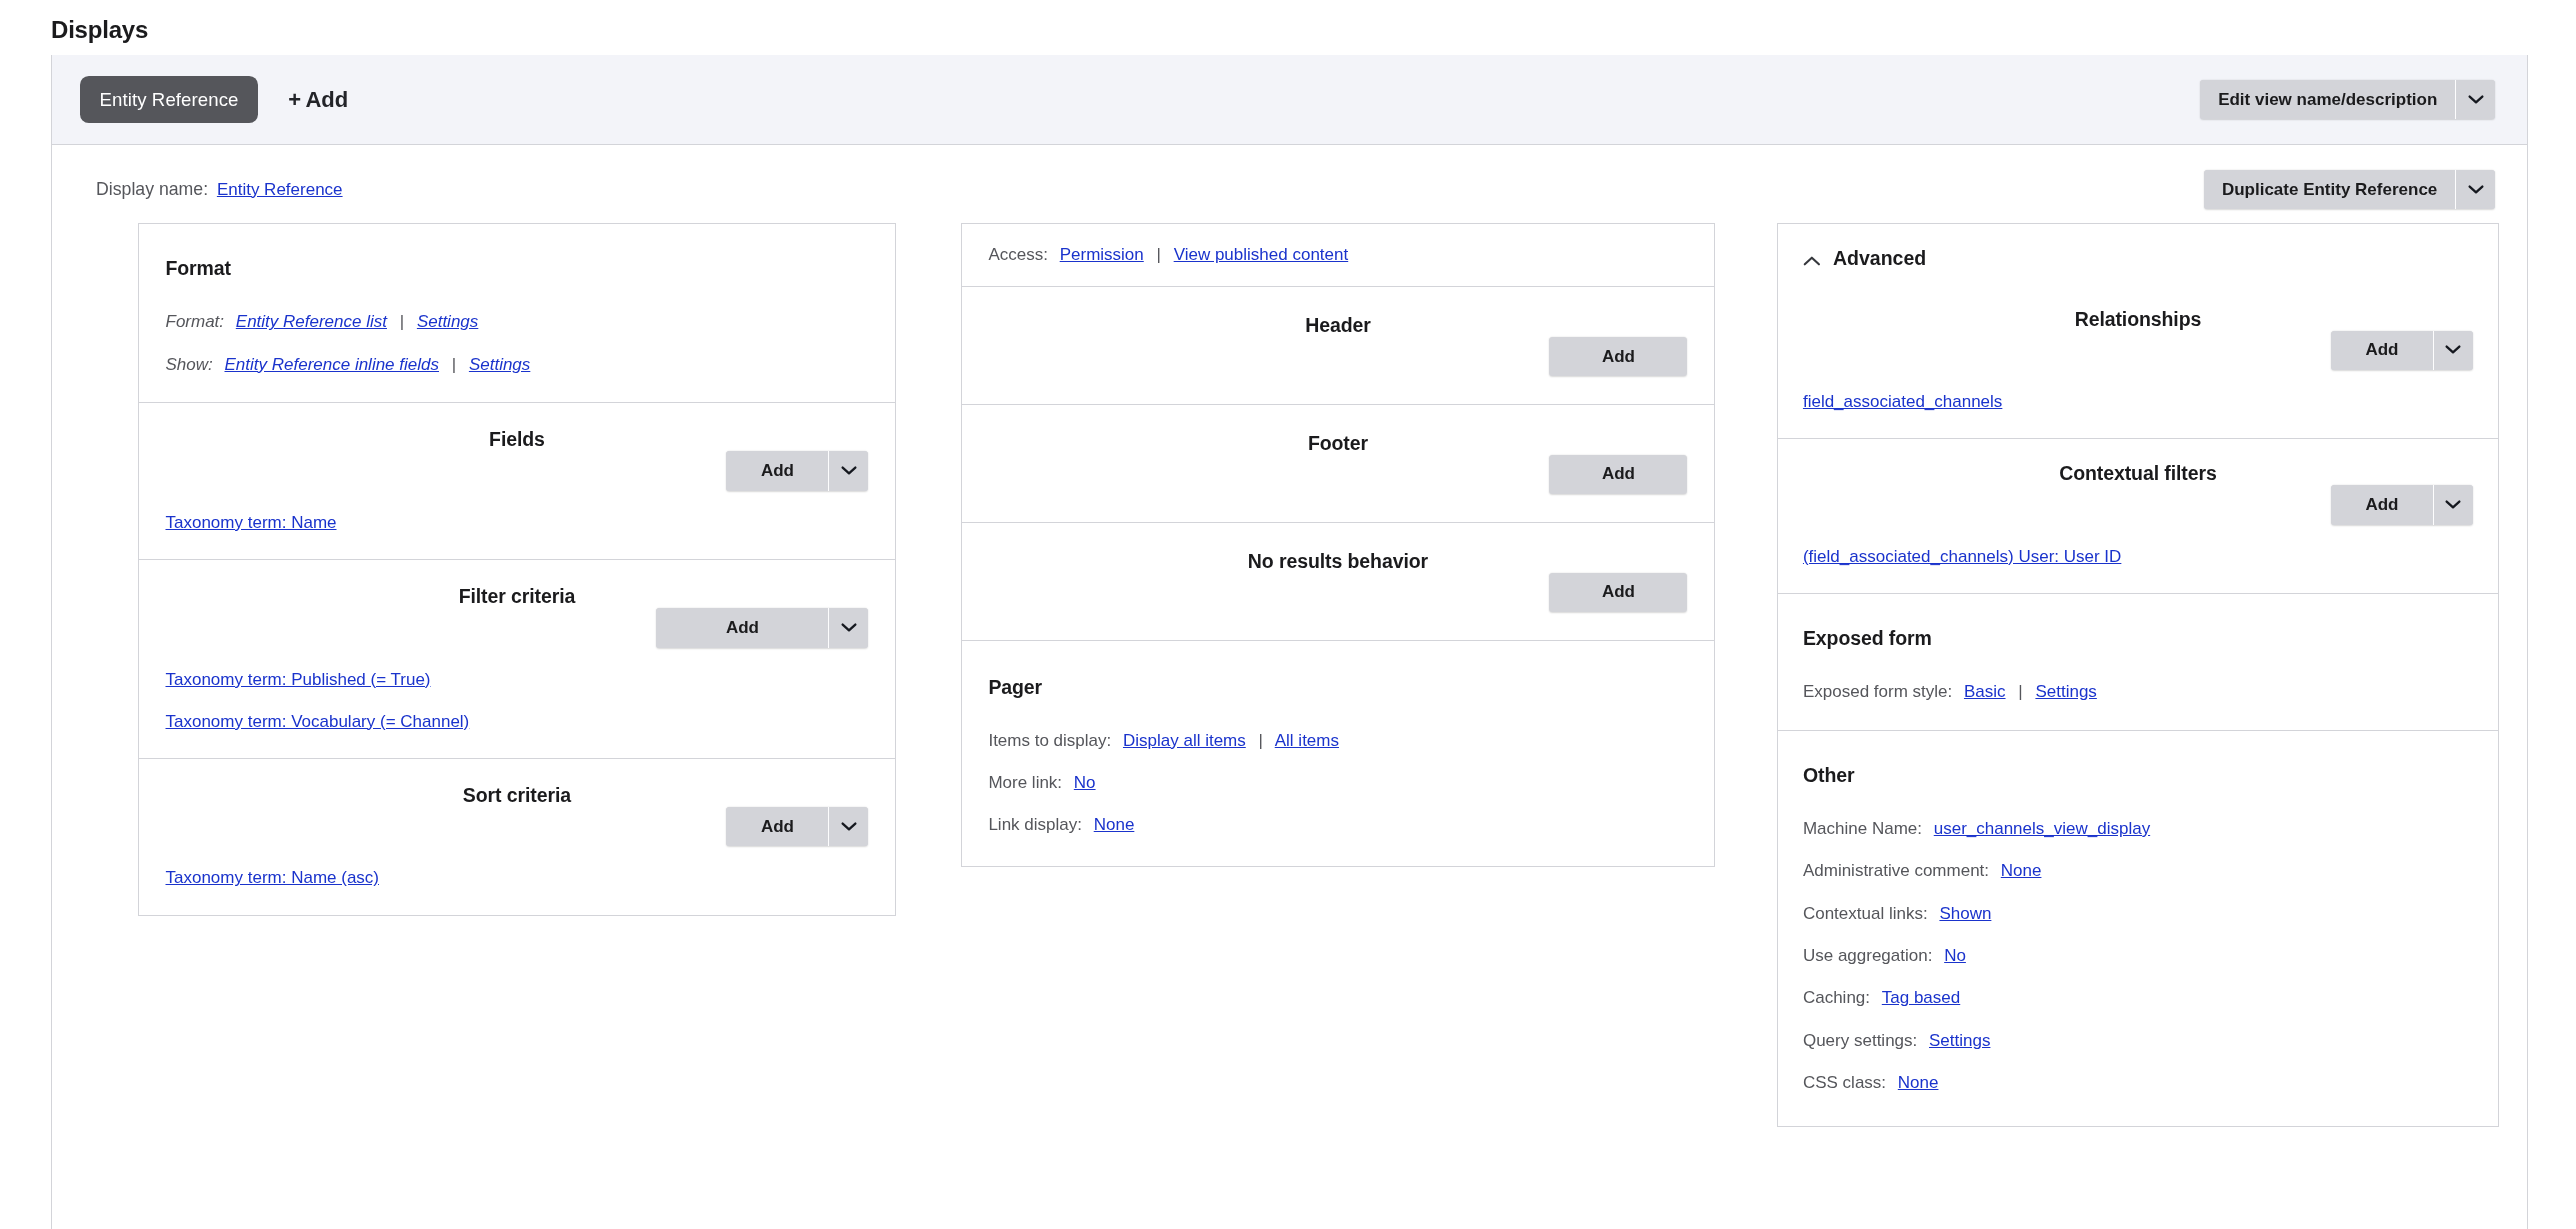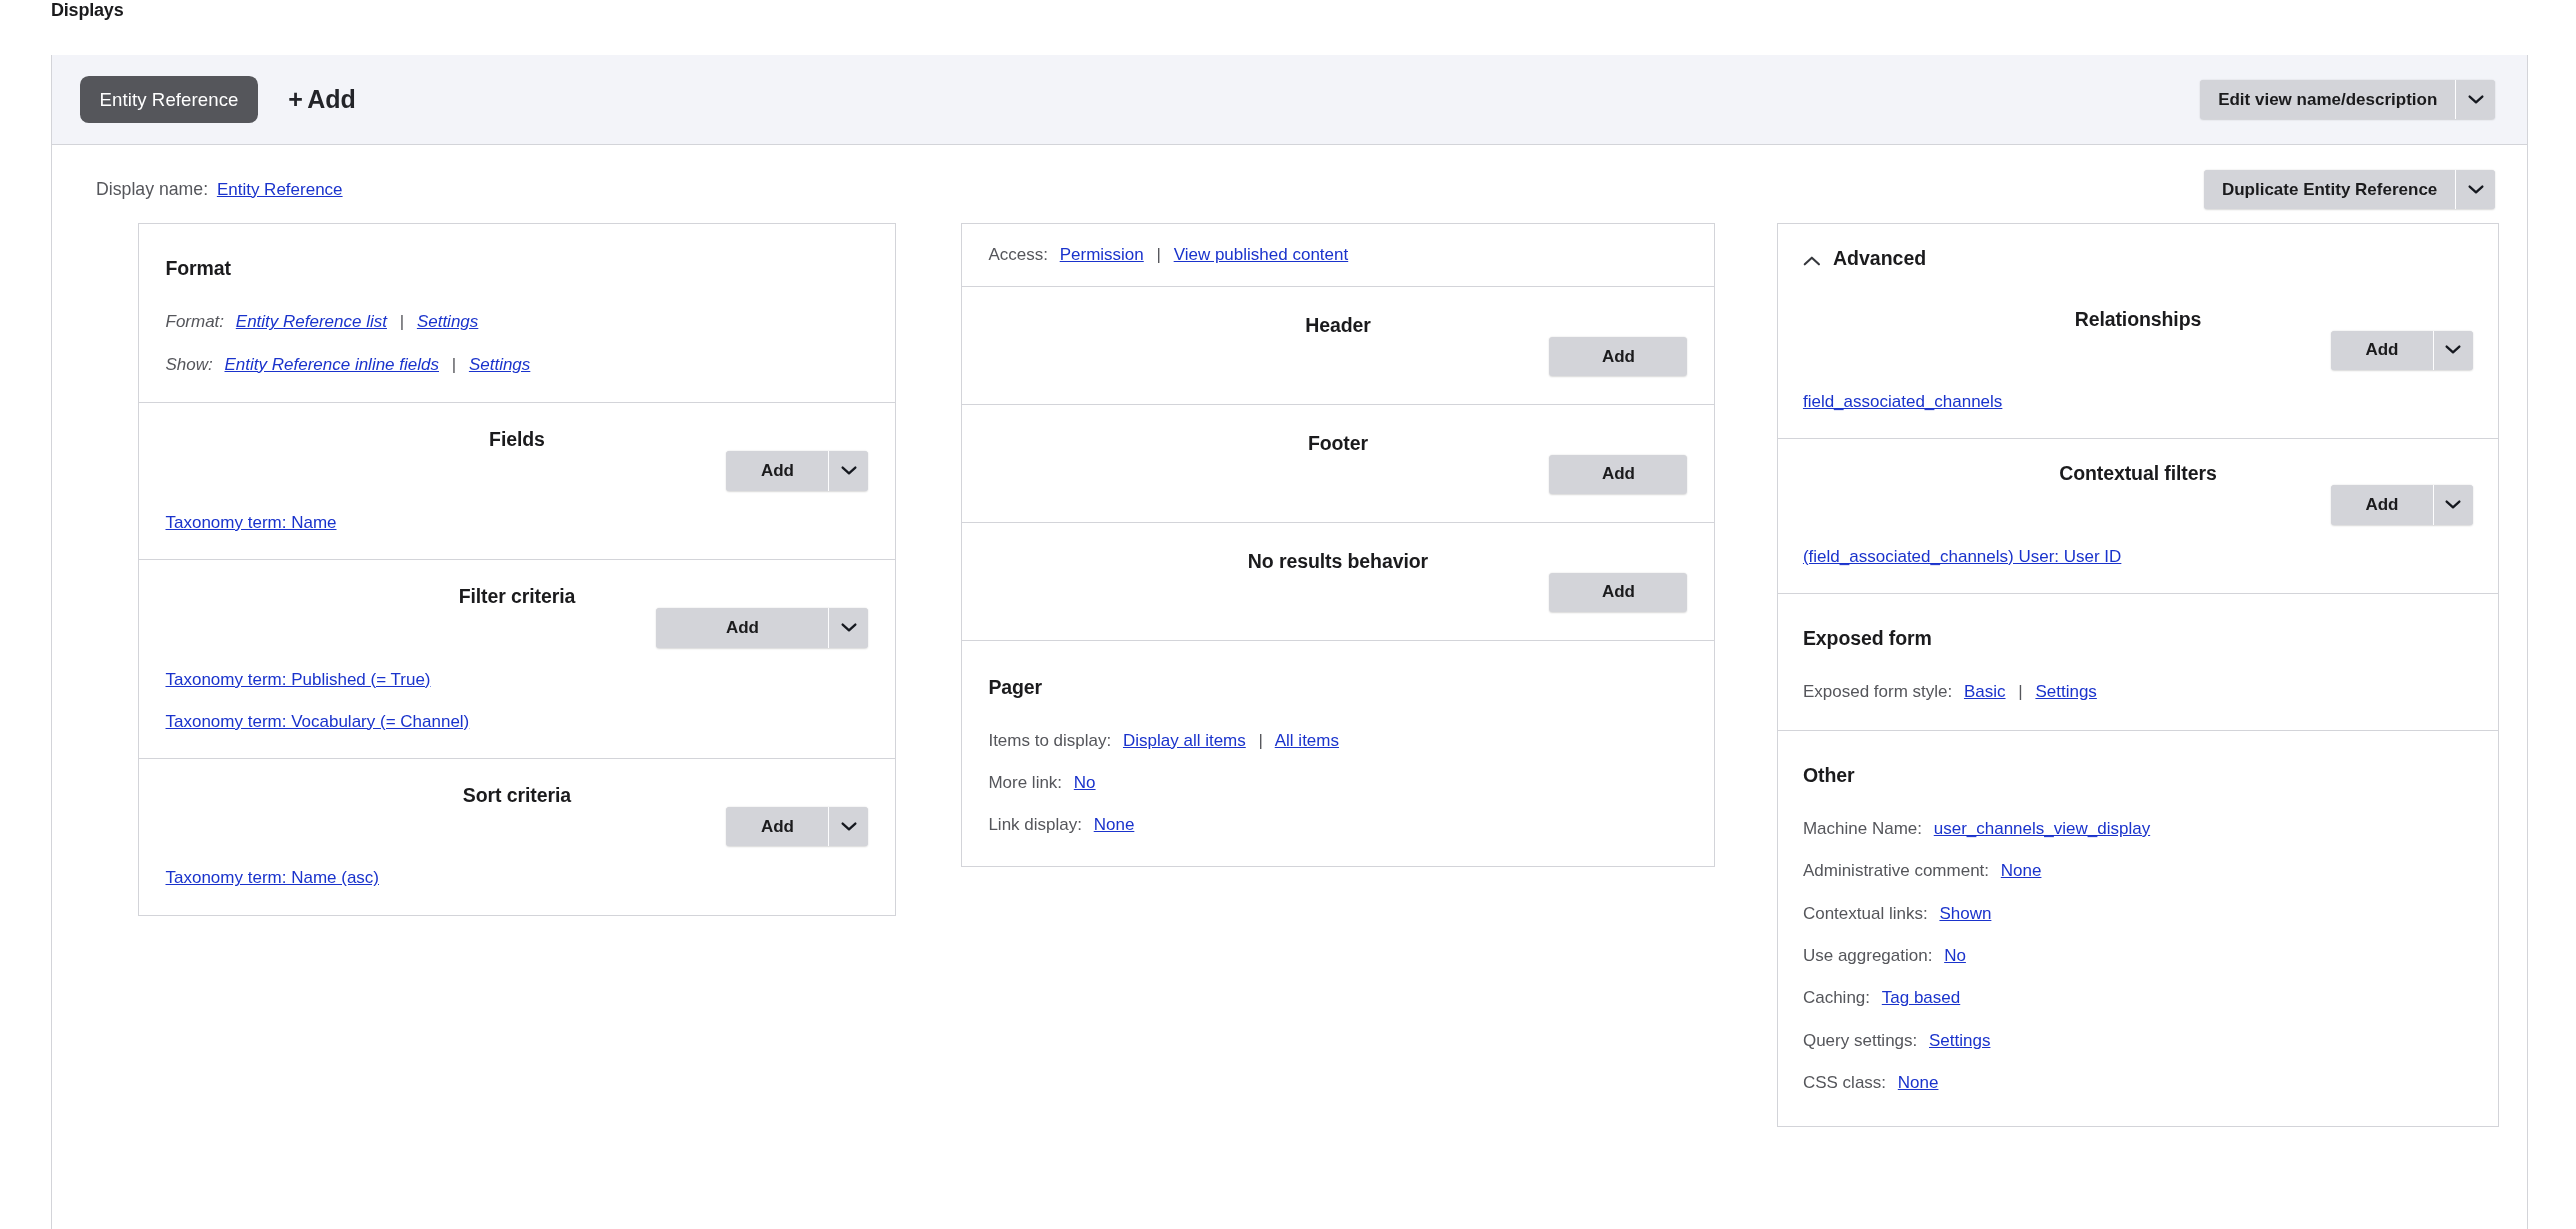--- a/index.html
+++ b/index.html
@@ -16,22 +16,22 @@
   #page {
     position: relative;
     width: 2576px;
     height: 1230px;
     background: #ffffff;
   }
 
   .page-title {
     position: absolute;
     left: 51px;
-    top: 0;
-    font-size: 18px;
+    top: 16px;
+    font-size: 24px;
     font-weight: bold;
     letter-spacing: -0.2px;
     color: #1b1b1d;
   }
 
   
   #views-container {
     position: absolute;
     left: 51px;
     top: 55px;
@@ -59,21 +59,21 @@
     border-radius: 8.8px;
     padding: 12.4px 19.5px;
     font-size: 18.6px;
     font-weight: 500;
     font-family: "Liberation Sans", sans-serif;
     cursor: pointer;
     letter-spacing: 0.1px;
   }
   .add-display {
     margin-left: 19.5px;
-    font-size: 25px;
+    font-size: 22px;
     font-weight: bold;
     color: #232429;
     cursor: pointer;
     background: none;
     border: 0;
     font-family: "Liberation Sans", sans-serif;
     padding: 8.8px 10.6px;
   }
   .add-display .plus { margin-right: 4.4px; }
 

